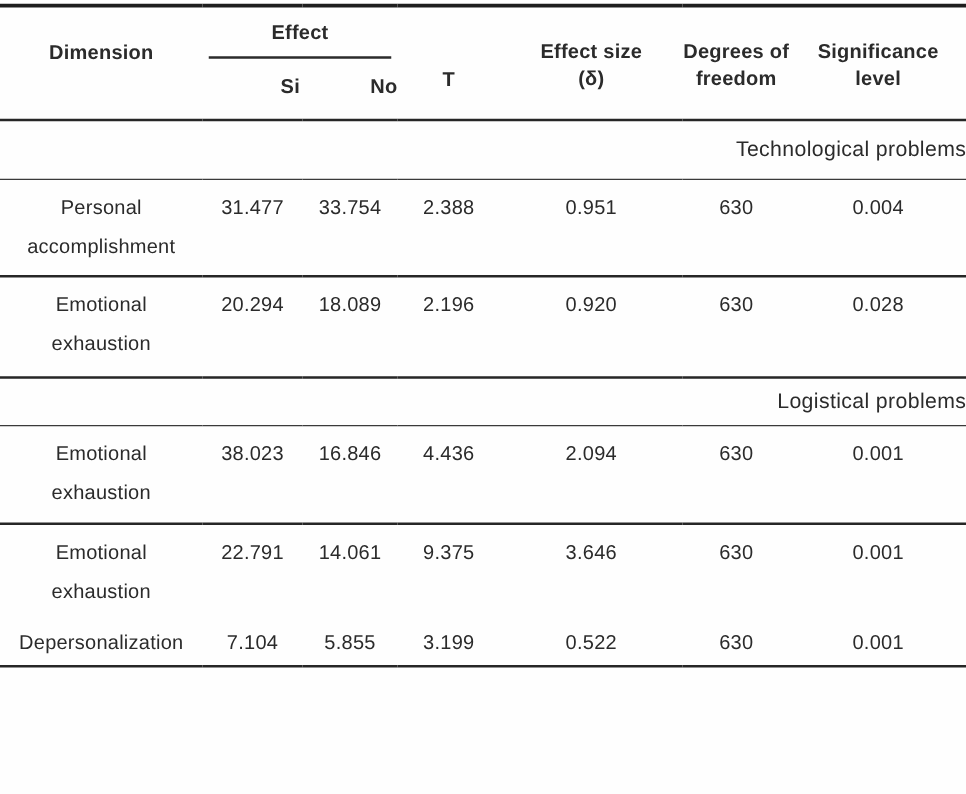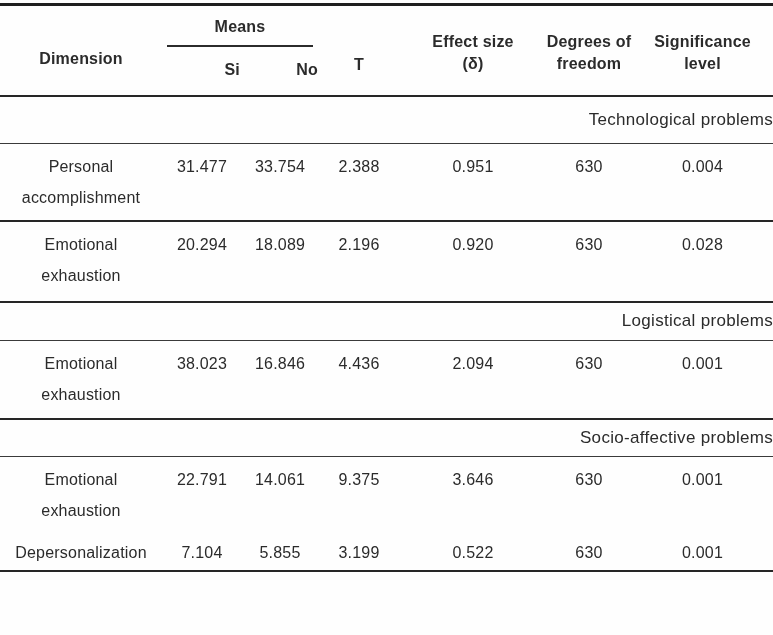--- a/index.html
+++ b/index.html
@@ -33,21 +33,21 @@
   thead th{
     font-weight:bold;
     text-align:center;
     vertical-align:top;
     border-bottom:2px solid #262626;
     height:91px;
     box-sizing:border-box;
     padding:0;
     font-size:16px;
   }
-  th.h-dim{padding-top:44px;}
+  th.h-dim{padding-top:28px;}
   th.h-t{padding-top:50px;}
   th.h-two{padding-top:25px;line-height:22px;}
   th.h-means{padding-top:10px;}
   .means-label{line-height:22px;}
   .means-rule{
     border-bottom:2px solid #2b2b2b;
     margin:7px 5px 0 5px;
     height:0;
   }
   .sino-row{
@@ -98,21 +98,21 @@
       <col class="c-eff">
         <col class="c-df">
         <col class="c-sig">
     </colgroup>
     <thead>
       <tr>
         <th class="h-dim">
           <span>Dimension</span>
         </th>
         <th class="h-means" colspan="2">
-          <div class="means-label">Means</div>
+          <div class="means-label">Effect</div>
           <div class="means-rule"></div>
           <div class="sino-row">
             <span>Si</span>
             <span>No</span>
           </div>
         </th>
         <th class="h-t">
           <span>T</span>
         </th>
         <th class="h-two">
@@ -169,23 +169,20 @@
           <span class="dim-line">exhaustion</span>
         </td>
         <td>38.023</td>
         <td>16.846</td>
         <td>4.436</td>
         <td>2.094</td>
         <td>630</td>
         <td>0.001</td>
       </tr>
 
-      <tr class="sec-title thin-under">
-        <td class="h-sec4" colspan="7">Socio-affective problems</td>
-      </tr>
       <tr class="data-row">
         <td class="h-row4">
           <span class="dim-line">Emotional</span>
           <span class="dim-line">exhaustion</span>
         </td>
         <td>22.791</td>
         <td>14.061</td>
         <td>9.375</td>
         <td>3.646</td>
         <td>630</td>

